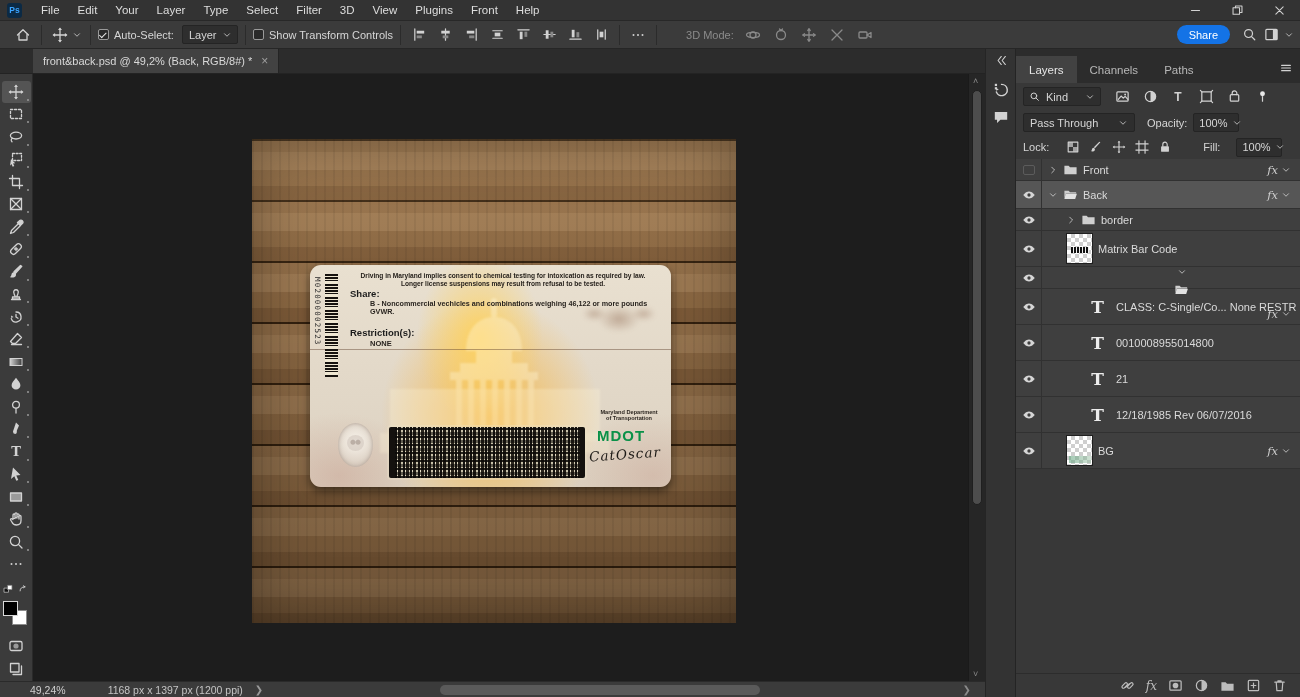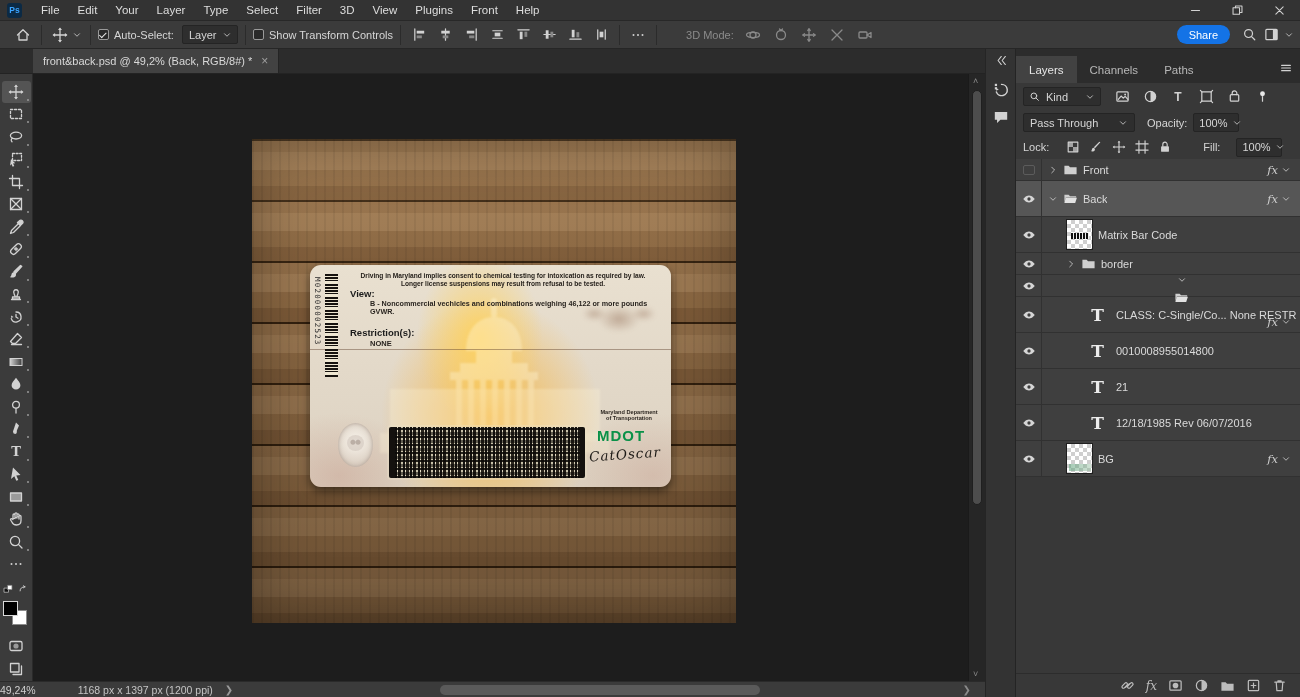--- a/index.html
+++ b/index.html
@@ -165,21 +165,21 @@
     color:#ececec; font-size:17px; font-weight:bold; font-family:"DejaVu Serif", serif; flex:0 0 auto; }
 
   #panel-footer { position:absolute; left:0; bottom:0; width:285px; height:24px; border-top:1px solid #2c2c2c;
     display:flex; align-items:center; justify-content:flex-end; gap:11px; padding-right:14px; background:#383838; }
   #panel-footer .pf-icon { display:flex; align-items:center; justify-content:center; }
   #panel-footer .fx-text { color:#bdbdbd; font-style:italic; font-family:"DejaVu Serif", serif; font-size:12px; }
 
   
   #statusbar { position:absolute; left:0; top:681px; width:985px; height:16px; background:#3b3b3b;
     border-top:1px solid #2a2a2a; color:#cfcfcf; font-size:10.5px; display:flex; align-items:center; z-index:25; }
-  #zoom-level { }
+  #zoom-level { margin-left:30px; }
   #doc-info { margin-left:42px; color:#c4c4c4; }
   #status-chev { margin-left:12px; color:#9a9a9a; font-size:10px; }
   #hscroll-thumb { position:absolute; left:440px; top:3px; width:320px; height:10px; background:#5a5a5a; border-radius:5px; }
   #hscroll-end { position:absolute; right:14px; top:2px; color:#8a8a8a; font-size:10px; }
 </style>
 </head>
 <body>
 
 <div id="menubar">
   <div id="ps-logo">Ps</div>
@@ -583,21 +583,21 @@
           <rect x="10" y="96" width="210" height="52" opacity="0.8"></rect>
           <rect x="0" y="140" width="230" height="20" opacity="0.7"></rect>
         </g>
       </svg>
       <div id="crab"></div>
       <div id="card-line"></div>
       <div id="consent">
         <div>Driving in Maryland implies consent to chemical testing for intoxication as required by law.</div>
         <div>Longer license suspensions may result from refusal to be tested.</div>
       </div>
-      <div id="class-label">View:</div>
+      <div id="class-label">Share:</div>
       <div id="class-text">
         <div>B - Noncommercial vechicles and combinations weighing 46,122 or more pounds</div>
         <div>GVWR.</div>
       </div>
       <div id="restr-label">Restriction(s):</div>
       <div id="restr-value">NONE</div>
       <div id="vbarcode"></div>
       <div id="serial">M02000002523</div>
       <div id="ghost-photo"></div>
       <div id="pdf417"></div>
@@ -780,21 +780,21 @@
             <svg width="15" height="15" viewBox="0 0 16 16" fill="none" stroke="#d2d2d2" stroke-width="1.3" stroke-linecap="round" stroke-linejoin="round">
               <path d="M1.5 4h4.5l1.5 1.5h7v7.5h-13z" fill="#cfcfcf" stroke="none"></path>
             </svg>
           </span>
           <span class="layer-label">Front</span>
           <span class="fx-tag">fx <svg width="10" height="10" viewBox="0 0 16 16" fill="none" stroke="#d2d2d2" stroke-width="1.3" stroke-linecap="round" stroke-linejoin="round">
               <path d="M4 6l4 4 4-4"></path>
             </svg></span>
         </div>
       </div>
-      <div class="layer-row selected" style="height: 36px; text-align: right;">
+      <div class="layer-row selected" style="height: 28px; text-align: right;">
         <div class="eye-cell">
           <svg width="14" height="14" viewBox="0 0 16 16" fill="none" stroke="#d2d2d2" stroke-width="1.3" stroke-linecap="round" stroke-linejoin="round">
             <path d="M1.5 8S4.3 4 8 4s6.5 4 6.5 4-2.8 4-6.5 4S1.5 8 1.5 8z" fill="#d6d6d6" stroke="none"></path>
             <circle cx="8" cy="8" r="1.9" fill="#3f3f3f" stroke="none"></circle>
           </svg>
         </div>
         <div class="row-body" style="padding-left: 6px;">
           <span>
             <svg width="10" height="10" viewBox="0 0 16 16" fill="none" stroke="#d2d2d2" stroke-width="1.3" stroke-linecap="round" stroke-linejoin="round">
               <path d="M4 6l4 4 4-4"></path>
@@ -805,51 +805,51 @@
               <path d="M1.5 4h4.5l1.5 1.5h6.5V7h-11L1.5 12z" fill="#cfcfcf" stroke="none"></path>
               <path d="M2.8 7.3h12l-1.8 5.4H1.5z" fill="#e2e2e2" stroke="none"></path>
             </svg>
           </span>
           <span class="layer-label">Back</span>
           <span class="fx-tag">fx <svg width="10" height="10" viewBox="0 0 16 16" fill="none" stroke="#d2d2d2" stroke-width="1.3" stroke-linecap="round" stroke-linejoin="round">
               <path d="M4 6l4 4 4-4"></path>
             </svg></span>
         </div>
       </div>
-      <div class="layer-row" style="height: 36px;">
-        <div class="eye-cell">
-          <svg width="14" height="14" viewBox="0 0 16 16" fill="none" stroke="#d2d2d2" stroke-width="1.3" stroke-linecap="round" stroke-linejoin="round">
-            <path d="M1.5 8S4.3 4 8 4s6.5 4 6.5 4-2.8 4-6.5 4S1.5 8 1.5 8z" fill="#d6d6d6" stroke="none"></path>
-            <circle cx="8" cy="8" r="1.9" fill="#3f3f3f" stroke="none"></circle>
-          </svg>
-        </div>
-        <div class="row-body" style="padding-left: 24px;">
-          <span class="thumb matrix"></span>
-          <span class="layer-label">Matrix Bar Code</span>
-        </div>
-      </div>
       <div class="layer-row" style="height: 22px;">
         <div class="eye-cell">
           <svg width="14" height="14" viewBox="0 0 16 16" fill="none" stroke="#d2d2d2" stroke-width="1.3" stroke-linecap="round" stroke-linejoin="round">
             <path d="M1.5 8S4.3 4 8 4s6.5 4 6.5 4-2.8 4-6.5 4S1.5 8 1.5 8z" fill="#d6d6d6" stroke="none"></path>
             <circle cx="8" cy="8" r="1.9" fill="#3f3f3f" stroke="none"></circle>
           </svg>
         </div>
         <div class="row-body" style="padding-left: 24px;">
           <span>
             <svg width="10" height="10" viewBox="0 0 16 16" fill="none" stroke="#d2d2d2" stroke-width="1.3" stroke-linecap="round" stroke-linejoin="round">
               <path d="M6 3.5l4.5 4.5L6 12.5"></path>
             </svg>
           </span>
           <span>
             <svg width="15" height="15" viewBox="0 0 16 16" fill="none" stroke="#d2d2d2" stroke-width="1.3" stroke-linecap="round" stroke-linejoin="round">
               <path d="M1.5 4h4.5l1.5 1.5h7v7.5h-13z" fill="#cfcfcf" stroke="none"></path>
             </svg>
           </span>
           <span class="layer-label">border</span>
+        </div>
+      </div>
+      <div class="layer-row" style="height: 36px;">
+        <div class="eye-cell">
+          <svg width="14" height="14" viewBox="0 0 16 16" fill="none" stroke="#d2d2d2" stroke-width="1.3" stroke-linecap="round" stroke-linejoin="round">
+            <path d="M1.5 8S4.3 4 8 4s6.5 4 6.5 4-2.8 4-6.5 4S1.5 8 1.5 8z" fill="#d6d6d6" stroke="none"></path>
+            <circle cx="8" cy="8" r="1.9" fill="#3f3f3f" stroke="none"></circle>
+          </svg>
+        </div>
+        <div class="row-body" style="padding-left: 24px;">
+          <span class="thumb matrix"></span>
+          <span class="layer-label">Matrix Bar Code</span>
         </div>
       </div>
       <div class="layer-row" style="height: 22px;">
         <div class="eye-cell">
           <svg width="14" height="14" viewBox="0 0 16 16" fill="none" stroke="#d2d2d2" stroke-width="1.3" stroke-linecap="round" stroke-linejoin="round">
             <path d="M1.5 8S4.3 4 8 4s6.5 4 6.5 4-2.8 4-6.5 4S1.5 8 1.5 8z" fill="#d6d6d6" stroke="none"></path>
             <circle cx="8" cy="8" r="1.9" fill="#3f3f3f" stroke="none"></circle>
           </svg>
         </div>
         <div class="row-body" style="padding-left: 24px; flex-direction: column;">

